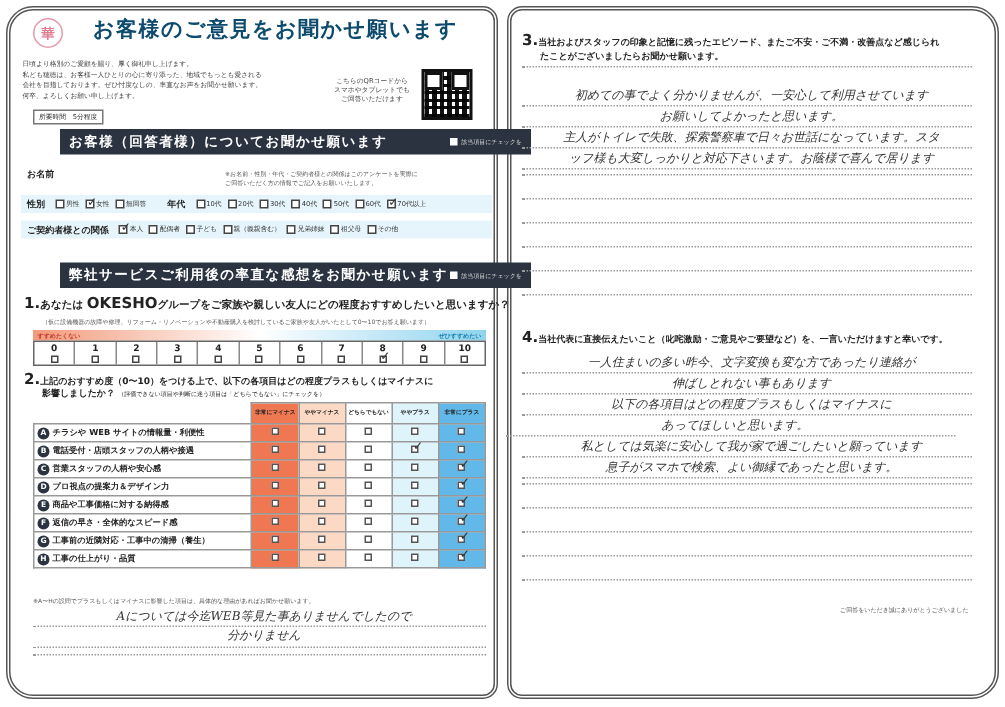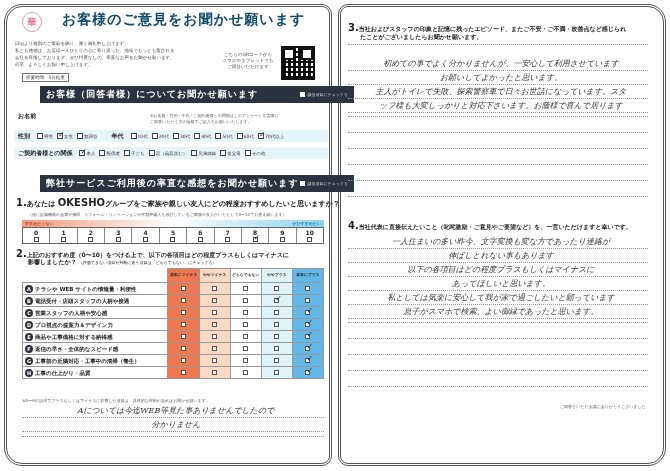--- a/index.html
+++ b/index.html
@@ -354,21 +354,21 @@
 <div class="hw-line" style="left:348px; top:180px; width:300px;"></div>
 <div class="hw-line" style="left:348px; top:196px; width:300px;"></div>
 
 <div class="q-title" style="left:348px; top:220px; font-size:6px;">
   <span class="num">4.</span><span>当社代表に直接伝えたいこと（叱咤激励・ご意見やご要望など）を、一言いただけますと幸いです。</span>
 </div>
 
 <div class="hw-line" style="left:348px; top:236px; width:300px;">一人住まいの多い昨今、文字変換も変な方であったり連絡が</div>
 <div class="hw-line" style="left:348px; top:250px; width:300px;">伸ばしとれない事もあります</div>
 <div class="hw-line" style="left:348px; top:264px; width:300px;">以下の各項目はどの程度プラスもしくはマイナスに</div>
-<div class="hw-line" style="left:348px; top:278px; width:300px;">あってほしいと思います。</div>
+<div class="hw-line" style="left:337px; top:278px; width:300px;">あってほしいと思います。</div>
 <div class="hw-line" style="left:348px; top:292px; width:300px;">私としては気楽に安心して我が家で過ごしたいと願っています</div>
 <div class="hw-line" style="left:348px; top:306px; width:300px;">息子がスマホで検索、よい御縁であったと思います。</div>
 <div class="hw-line" style="left:348px; top:322px; width:300px;"></div>
 <div class="hw-line" style="left:348px; top:338px; width:300px;"></div>
 <div class="hw-line" style="left:348px; top:354px; width:300px;"></div>
 <div class="hw-line" style="left:348px; top:370px; width:300px;"></div>
 <div class="hw-line" style="left:348px; top:386px; width:300px;"></div>
 
 <div class="thanks">ご回答をいただき誠にありがとうございました</div>
 

